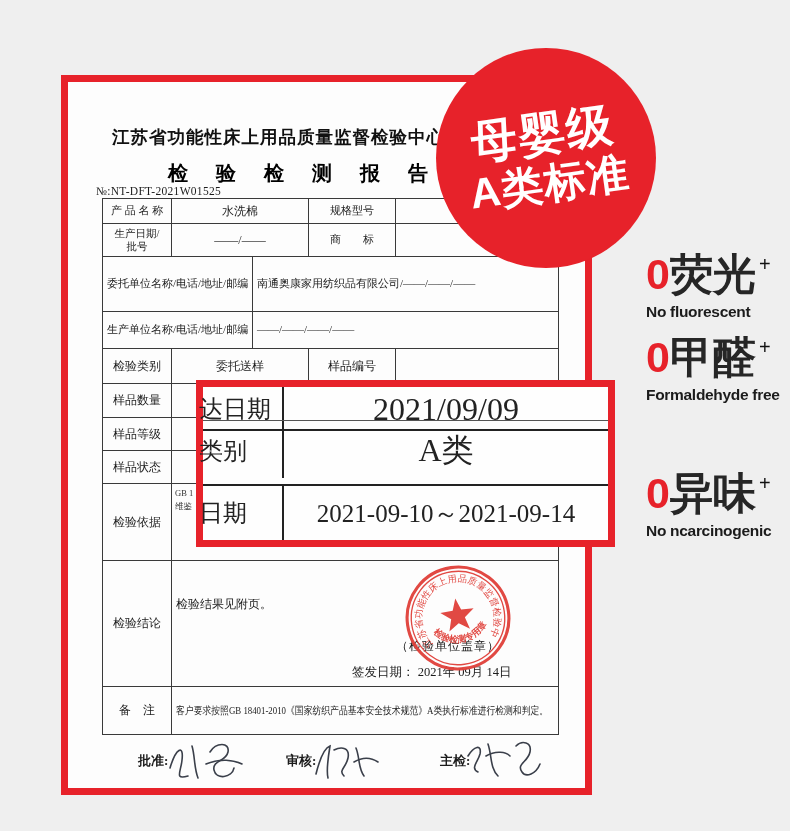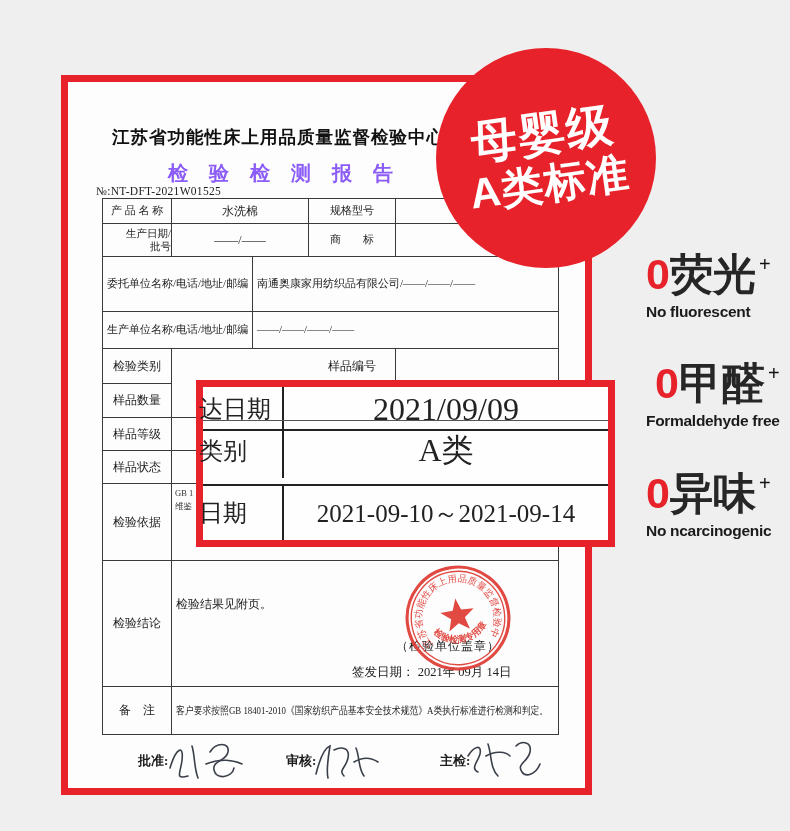--- a/index.html
+++ b/index.html
@@ -6,22 +6,22 @@
   #page{position:relative;width:790px;height:831px;background:#efefef;overflow:hidden;
         font-family:"Liberation Serif","DejaVu Serif",serif;color:#1c1c1c;}
   .abs{position:absolute;}
 
   
   #doc-frame{left:61px;top:75px;width:531px;height:720px;box-sizing:border-box;
              border:7px solid #e7222a;background:#fdfdfd;z-index:1;}
 
   #org-title{left:112px;top:125px;font-family:"Liberation Sans","DejaVu Sans",sans-serif;
              font-weight:bold;font-size:17.5px;letter-spacing:1px;color:#111;white-space:nowrap;z-index:2;}
-  #doc-title{left:168px;top:160px;font-family:Liberation Serif, serif;
-             font-weight:bold;font-size:20px;letter-spacing:8px;color:#8b5cf6;z-index:2;}
+  #doc-title{left:168px;top:160px;font-family:Liberation Mono, monospace;
+             font-weight:bold;font-size:20px;letter-spacing:8px;color:#000000;z-index:2;}
   #report-no{left:96px;top:185px;font-size:11.5px;letter-spacing:.3px;z-index:2;}
 
   
   #report-table{left:102px;top:198px;width:455px;height:535px;box-sizing:content-box;
                 border:1.5px solid #3a3a3a;z-index:2;background:transparent;}
   .cell{position:absolute;box-sizing:border-box;border-right:1px solid #3a3a3a;border-bottom:1px solid #3a3a3a;
         display:flex;align-items:center;justify-content:center;text-align:center;
         font-size:12px;line-height:1.25;color:#1c1c1c;overflow:hidden;}
   .cell.left{justify-content:flex-start;text-align:center;padding-left:4px;}
   .cell.no-r{border-right:none;}
@@ -81,35 +81,36 @@
   <div class="abs" id="doc-title">检 验 检 测 报 告</div>
   <div class="abs" id="report-no">№:NT-DFT-2021W01525</div>
 
   <div class="abs" id="report-table">
 
     <div class="cell sm" style="left:0;top:0;width:69px;height:25px;">产 品 名 称</div>
     <div class="cell" style="left:69px;top:0;width:137px;height:25px;">水洗棉</div>
     <div class="cell sm" style="left:206px;top:0;width:87px;height:25px;">规格型号</div>
     <div class="cell no-r" style="left:293px;top:0;width:162px;height:25px;"></div>
 
-    <div class="cell xs" style="left:0;top:25px;width:69px;height:33px;flex-direction:column;align-items:flex-end;">
+    <div class="cell xs" style="left:0;top:25px;width:69px;height:33px;flex-direction:column;">
       <span>生产日期/</span>
       <span>批号</span>
     </div>
     <div class="cell" style="left:69px;top:25px;width:137px;height:33px;">——/——</div>
     <div class="cell sm" style="left:206px;top:25px;width:87px;height:33px;">商　　标</div>
     <div class="cell no-r" style="left:293px;top:25px;width:162px;height:33px;"></div>
 
     <div class="cell sm left" style="left:0;top:58px;width:150px;height:55px;">委托单位名称/电话/地址/邮编</div>
     <div class="cell sm left" style="left:0;top:113px;width:150px;height:37px;">生产单位名称/电话/地址/邮编</div>
 
     <div class="cell sm left no-r" style="left:150px;top:58px;width:305px;height:55px;">南通奥康家用纺织品有限公司/——/——/——</div>
     <div class="cell sm left no-r" style="left:150px;top:113px;width:305px;height:37px;">——/——/——/——</div>
 
     <div class="cell" style="left:0;top:150px;width:69px;height:35px;">检验类别</div>
+    <div class="cell" style="left:69px;top:150px;width:137px;height:35px;">委托送样</div>
     <div class="cell" style="left:206px;top:150px;width:87px;height:35px;">样品编号</div>
 
     <div class="cell" style="left:0;top:185px;width:69px;height:34px;">样品数量</div>
     <div class="cell no-r" style="left:69px;top:185px;width:386px;height:34px;"></div>
     <div class="cell" style="left:0;top:219px;width:69px;height:33px;">样品等级</div>
     <div class="cell no-r" style="left:69px;top:219px;width:386px;height:33px;"></div>
     <div class="cell" style="left:0;top:252px;width:69px;height:33px;">样品状态</div>
     <div class="cell no-r" style="left:69px;top:252px;width:386px;height:33px;"></div>
 
     <div class="cell" style="left:0;top:285px;width:69px;height:77px;">检验依据</div>
@@ -198,21 +199,21 @@
       <div id="badge-line2">A类标准</div>
     </div>
   </div>
 
   <div class="feature" style="top:253px;">
     <div class="feature-title">
       <span class="feature-zero">0</span><span>荧光</span><span class="feature-plus">+</span>
     </div>
     <div class="feature-sub">No fluorescent</div>
   </div>
-  <div class="feature" style="top:362px;text-align:right;">
+  <div class="feature" style="top:336px;">
     <div class="feature-title">
       <span class="feature-zero">0</span><span>甲醛</span><span class="feature-plus">+</span>
     </div>
     <div class="feature-sub">Formaldehyde free</div>
   </div>
   <div class="feature" style="top:472px;">
     <div class="feature-title">
       <span class="feature-zero">0</span><span>异味</span><span class="feature-plus">+</span>
     </div>
     <div class="feature-sub">No ncarcinogenic</div>

